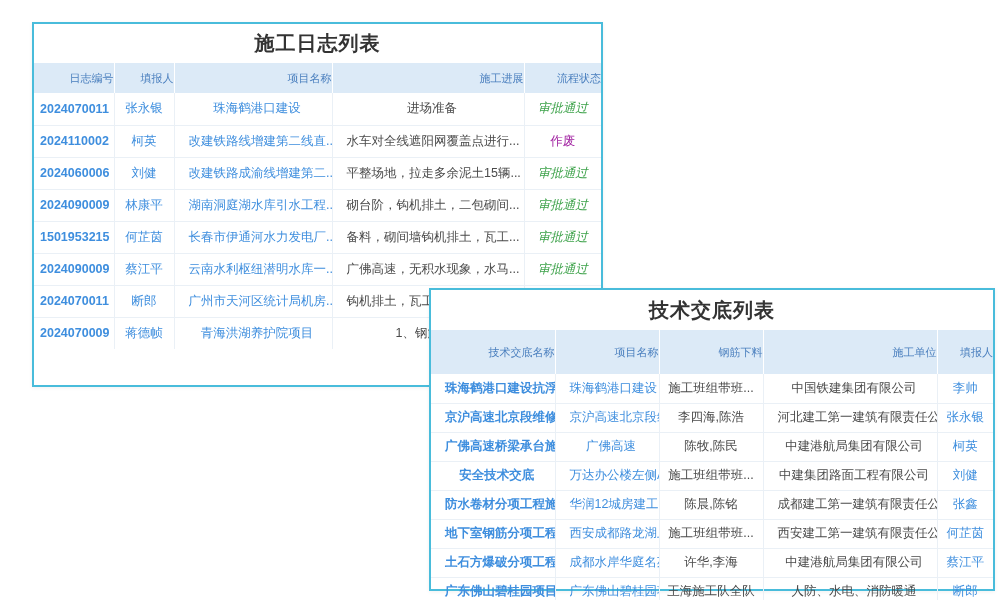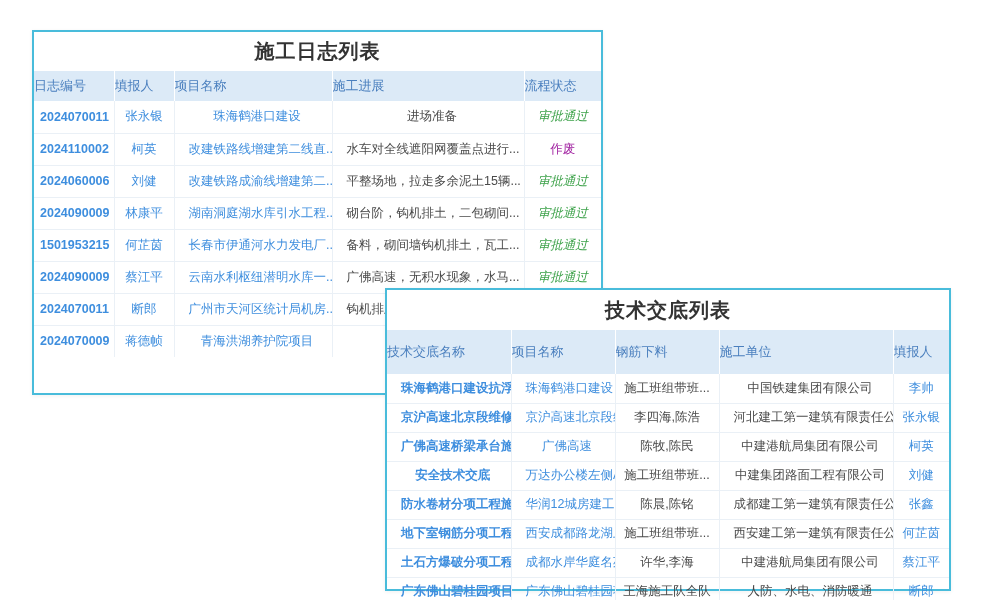--- a/index.html
+++ b/index.html
@@ -1,24 +1,24 @@
 <!DOCTYPE html>
 <html><head>
 <meta charset="utf-8">
 <style>
   * { margin: 0; padding: 0; box-sizing: border-box; }
   html, body { width: 1000px; height: 600px; background: #ffffff; font-family: "Liberation Sans", "DejaVu Sans", sans-serif; overflow: hidden; }
   .panel { position: absolute; background: #ffffff; border: 2px solid #49BCDB; box-shadow: 0 1px 4px rgba(0,0,0,0.06); }
-  #log-panel { left: 32px; top: 30px; width: 571px; height: 365px; z-index: 1; }
-  #disclosure-panel { left: 385px; top: 288px; width: 566px; height: 303px; z-index: 2; }
+  #log-panel { left: 32px; top: 22px; width: 571px; height: 365px; z-index: 1; }
+  #disclosure-panel { left: 429px; top: 288px; width: 566px; height: 303px; z-index: 2; }
   .panel-title { text-align: center; font-weight: bold; color: #333333; font-size: 20px; letter-spacing: 1px; }
   #log-panel .panel-title { line-height: 39px; height: 39px; }
   #disclosure-panel .panel-title { line-height: 40px; height: 40px; }
   table { border-collapse: collapse; table-layout: fixed; width: 100%; }
-  thead th { background: #DCEAF7; color: #4A7FBE; font-weight: normal; font-size: 13px; text-align: left; border-left: 1px solid #ffffff; white-space: nowrap; overflow: hidden; }
+  thead th { background: #DCEAF7; color: #4A7FBE; font-weight: normal; font-size: 11px; text-align: right; border-left: 1px solid #ffffff; white-space: nowrap; overflow: hidden; }
   thead th:first-child { border-left: none; }
   #log-panel thead th { height: 30px; }
   #disclosure-panel thead th { height: 44px; }
   tbody td { border-top: 1px solid #EAF0F6; border-left: 1px solid #EAF0F6; font-size: 12.5px; color: #4A4A4A; white-space: nowrap; overflow: hidden; text-align: center; padding: 0 6px; }
   tbody tr:first-child td { border-top: none; }
   tbody td:first-child { border-left: none; font-weight: bold; }
   #log-panel tbody td { height: 32px; }
   #disclosure-panel tbody td { height: 29px; }
   td.al { text-align: center; padding-left: 14px; }
   .link { color: #3E8EDE; cursor: pointer; }

